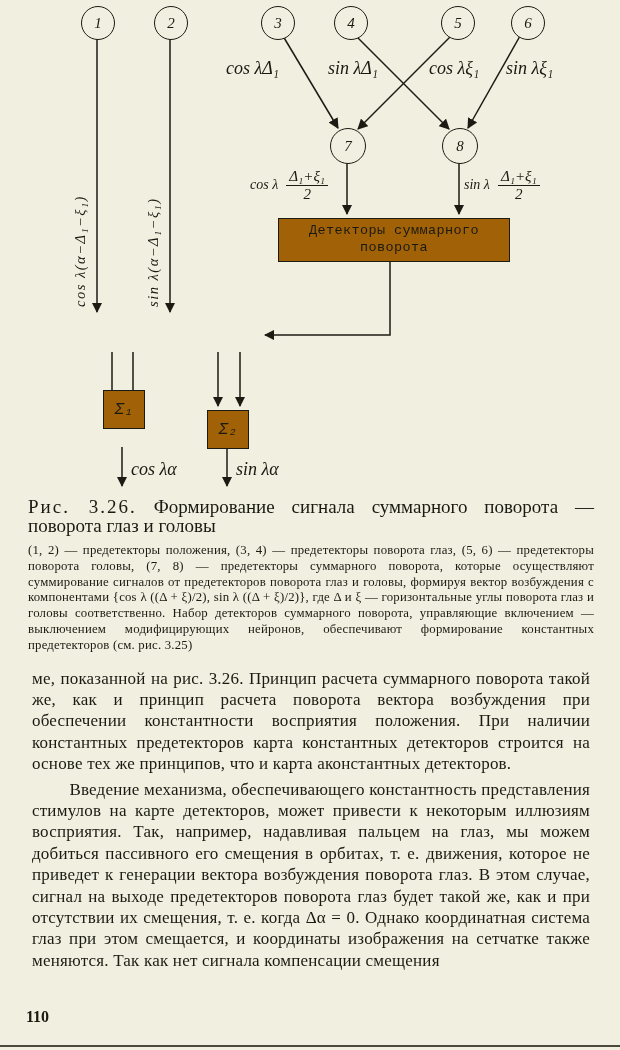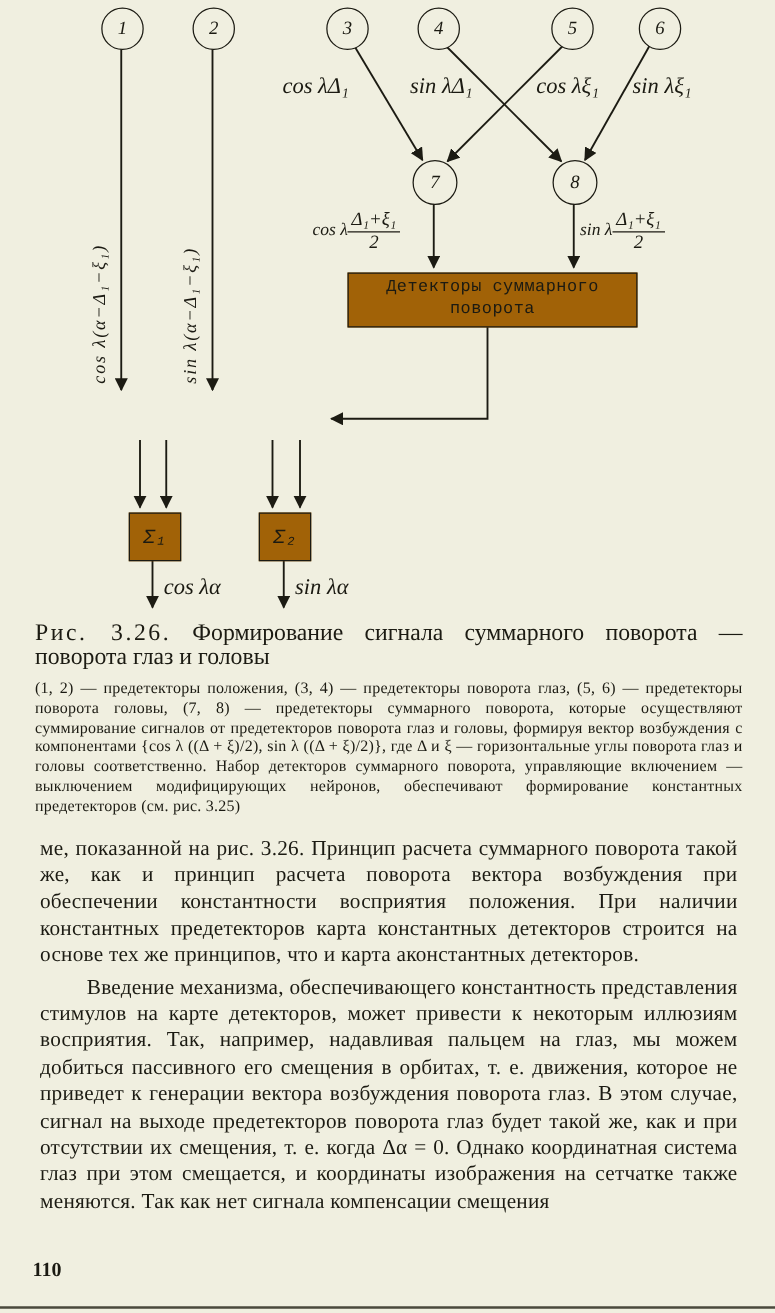--- a/index.html
+++ b/index.html
@@ -20,21 +20,21 @@
   .node-lg{width:34px;height:34px;}
   .dbox{
     position:absolute;border:1.7px solid #1c1b13;background:#a16207;
     display:flex;align-items:center;justify-content:center;text-align:center;font-family:Liberation Mono, monospace;
   }
   .dbox.detectors{flex-direction:column;font-size:13.5px;letter-spacing:.4px;line-height:1.25;}
   .dbox.trow{font-style:italic;font-size:15px;letter-spacing:1px;}
   .dbox.sigma{font-style:italic;font-size:16px;}
   .lbl{position:absolute;font-style:italic;font-size:18px;white-space:nowrap;}
   .vlbl{transform:rotate(-90deg);transform-origin:0 0;letter-spacing:1.5px;font-size:14.5px;}
-  .sumlbl{position:absolute;display:flex;align-items:center;gap:0;font-style:italic;font-size:14px;white-space:nowrap;}
+  .sumlbl{position:absolute;display:flex;align-items:center;gap:8px;font-style:italic;font-size:14px;white-space:nowrap;}
   .frac{display:inline-flex;flex-direction:column;align-items:center;line-height:1.1;font-size:15px;}
   .frac .num{border-bottom:1.3px solid #1c1b13;padding:0 3px;}
   
   .content{position:absolute;left:28px;top:497px;width:566px;}
   .cap-title{margin:0;font-size:19px;line-height:19px;text-align:justify;}
   .cap-label{letter-spacing:2px;}
   .cap-legend{margin:8px 0 0 0;font-size:12.8px;line-height:15.8px;text-align:justify;letter-spacing:.2px;}
   .bodytext p{margin:4px;font-size:17px;line-height:21.4px;text-align:justify;letter-spacing:.2px;}
   .bodytext{margin-top:14px;}
   .indent{text-indent:2.2em;}
@@ -100,21 +100,21 @@
     <span class="frac">
       <span class="num">Δ₁+ξ₁</span>
       <span class="den">2</span>
     </span>
   </div>
 
   <div class="dbox detectors" style="left:278px;top:218px;width:230px;height:42px">
     <span>Детекторы суммарного</span>
     <span>поворота</span>
   </div>
-  <div class="dbox sigma" style="left:103px;top:410px;width:40px;height:37px">Σ₁</div>
+  <div class="dbox sigma" style="left:103px;top:390px;width:40px;height:37px">Σ₁</div>
   <div class="dbox sigma" style="left:207px;top:410px;width:40px;height:37px">Σ₂</div>
 
   <div class="lbl" style="left:131px;top:459px">cos λα</div>
   <div class="lbl" style="left:236px;top:459px">sin λα</div>
 </div>
 
 <div class="content">
   <p class="cap-title"><span class="cap-label">Рис. 3.26.</span> <span>Формирование сигнала суммарного поворота — поворота глаз и головы</span></p>
   <p class="cap-legend">(1, 2) — предетекторы положения, (3, 4) — предетекторы поворота глаз, (5, 6) — предетекторы поворота головы, (7, 8) — предетекторы суммарного поворота, которые осуществляют суммирование сигналов от предетекторов поворота глаз и головы, формируя вектор возбуждения с компонентами {cos λ ((Δ + ξ)/2), sin λ ((Δ + ξ)/2)}, где Δ и ξ — горизонтальные углы поворота глаз и головы соответственно. Набор детекторов суммарного поворота, управляющие включением — выключением модифицирующих нейронов, обеспечивают формирование константных предетекторов (см. рис. 3.25)</p>
 

